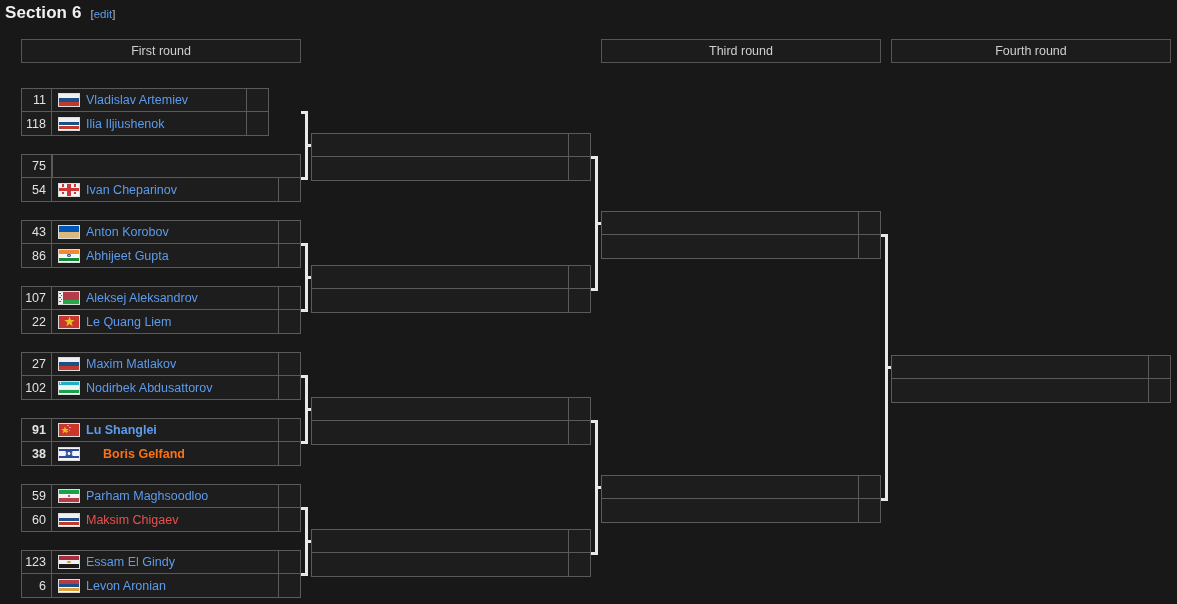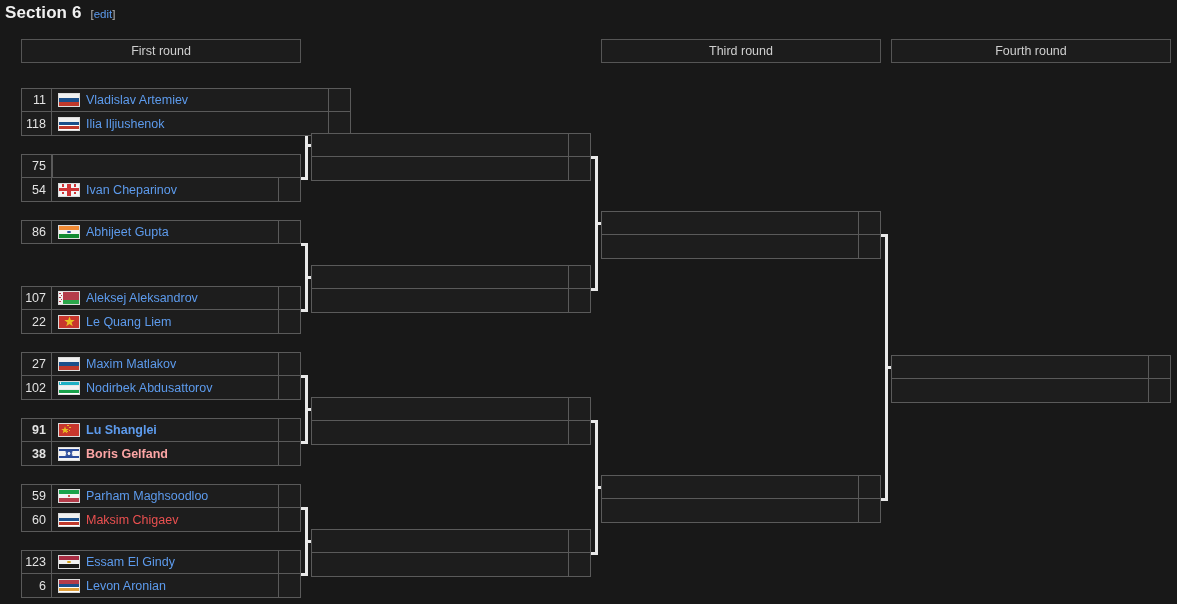--- a/index.html
+++ b/index.html
@@ -88,21 +88,21 @@
     flex: none;
     border-left: 1px solid #5a5a5a;
     box-sizing: border-box;
   }
   .pname {
     font-size: 12.5px;
     color: #5d9bed;
     text-decoration: none;
     white-space: nowrap;
   }
-  .pname.visited { color: #fca5a5; }
+  .pname.visited { color: #f97316; margin-left: 17px; }
   .pname.redlink { color: #ea5050; }
 
   
   .match.empty .slot { background: #1d1d1d; }
 
   
   .flag {
     width: 22px; height: 14px;
     flex: none;
     border: 1px solid #dcdcdc;
@@ -161,21 +161,21 @@
       <div class="conn" style="left: 591px; top: 552px; width: 7px; height: 3px;"></div>
       <div class="conn" style="left: 595px; top: 420px; width: 3px; height: 135px;"></div>
       <div class="conn" style="left: 595px; top: 486px; width: 6px; height: 3px;"></div>
       <div class="conn" style="left: 881px; top: 234px; width: 7px; height: 3px;"></div>
       <div class="conn" style="left: 881px; top: 498px; width: 7px; height: 3px;"></div>
       <div class="conn" style="left: 885px; top: 234px; width: 3px; height: 267px;"></div>
       <div class="conn" style="left: 885px; top: 366px; width: 6px; height: 3px;"></div>
     </div>
 
   <div id="r1">
-      <div class="match" style="left: 21px; top: 88px; width: 330px;">
+      <div class="match" style="left: 21px; top: 88px; width: 248px;">
         <div class="slot">
           <div class="seed">11</div>
           <div class="namecell">
             <span class="flag">
               <i style="left:0;top:0;width:100%;height:33.4%;background:#f0f0f0"></i>
               <i style="left:0;top:33.4%;width:100%;height:33.3%;background:#1b4f8a"></i>
               <i style="left:0;top:66.7%;width:100%;height:33.3%;background:#c0392b"></i>
             </span>
             <a href="#" class="pname">Vladislav Artemiev</a>
           </div>
@@ -215,20 +215,31 @@
               <i style="left:74%;top:77%;width:12%;height:8%;background:#cf3436"></i>
               <i style="left:77%;top:71%;width:6%;height:20%;background:#cf3436"></i>
             </span>
             <a href="#" class="pname">Ivan Cheparinov</a>
           </div>
           <div class="score"></div>
         </div>
       </div>
       <div class="match" style="left: 21px; top: 220px; width: 280px;">
         <div class="slot">
+          <div class="seed">43</div>
+          <div class="namecell">
+            <span class="flag">
+              <i style="left:0;top:0;width:100%;height:50%;background:#0057b8"></i>
+              <i style="left:0;top:50%;width:100%;height:50%;background:#dcb97a"></i>
+            </span>
+            <a href="#" class="pname">Anton Korobov</a>
+          </div>
+          <div class="score"></div>
+        </div>
+        <div class="slot">
           <div class="seed">86</div>
           <div class="namecell">
             <span class="flag">
               <i style="left:0;top:0;width:100%;height:33.4%;background:#f08a34"></i>
               <i style="left:0;top:33.4%;width:100%;height:33.3%;background:#f5f5f5"></i>
               <i style="left:0;top:66.7%;width:100%;height:33.3%;background:#128a31"></i>
               <i style="left:41%;top:38%;width:18%;height:24%;border:1.2px solid #2a4b9b;border-radius:50%;box-sizing:border-box"></i>
             </span>
             <a href="#" class="pname">Abhijeet Gupta</a>
           </div>

